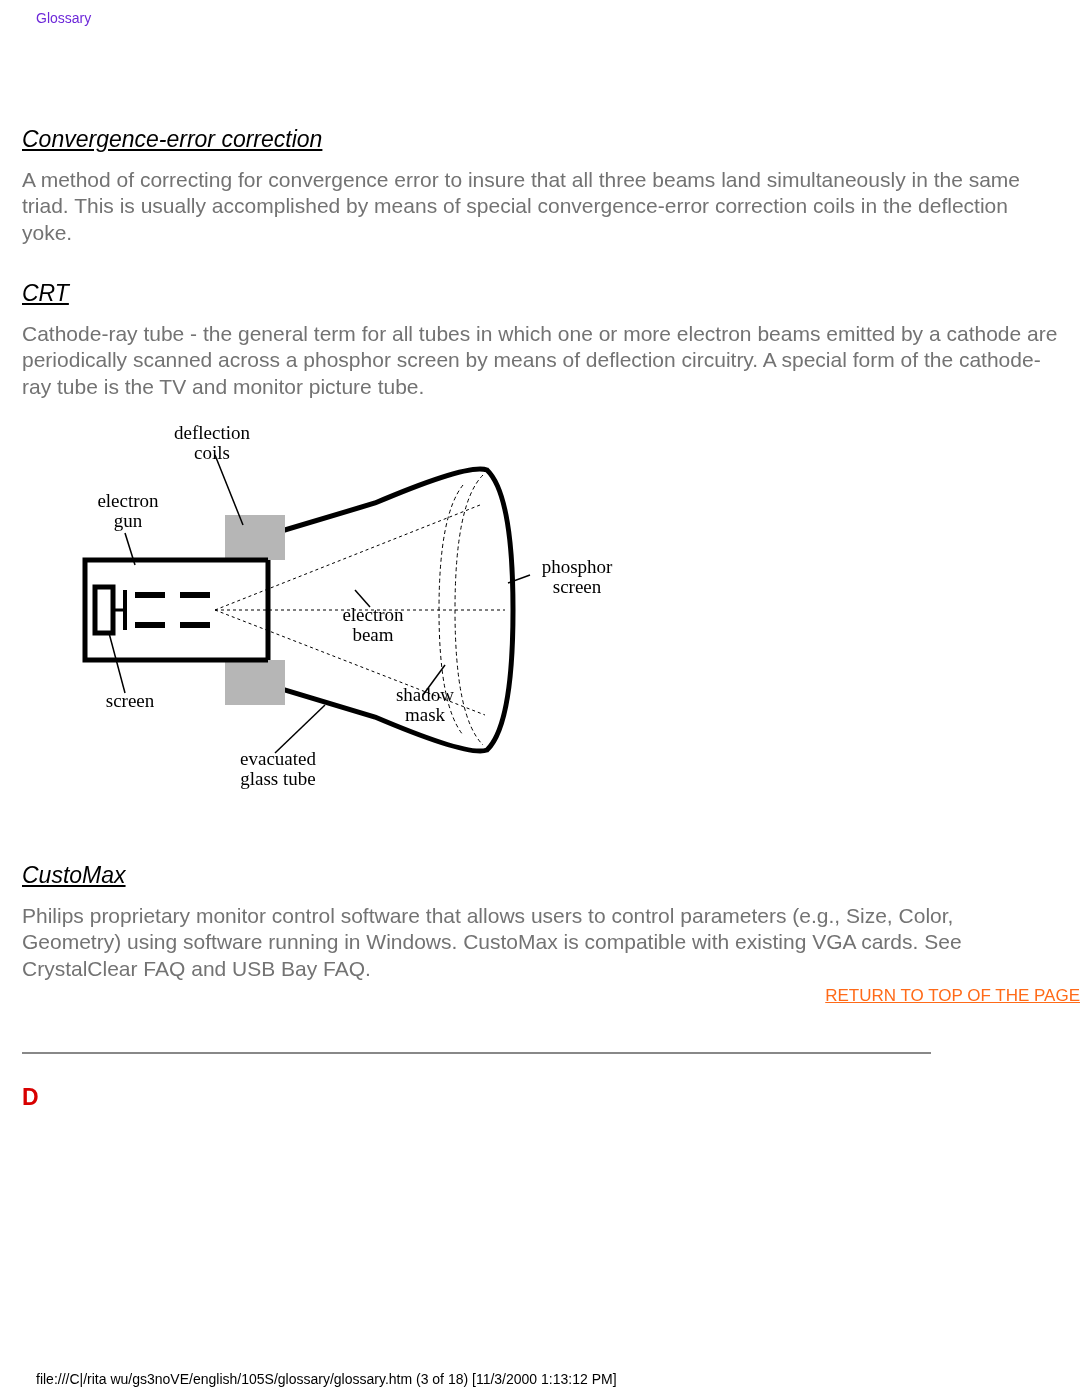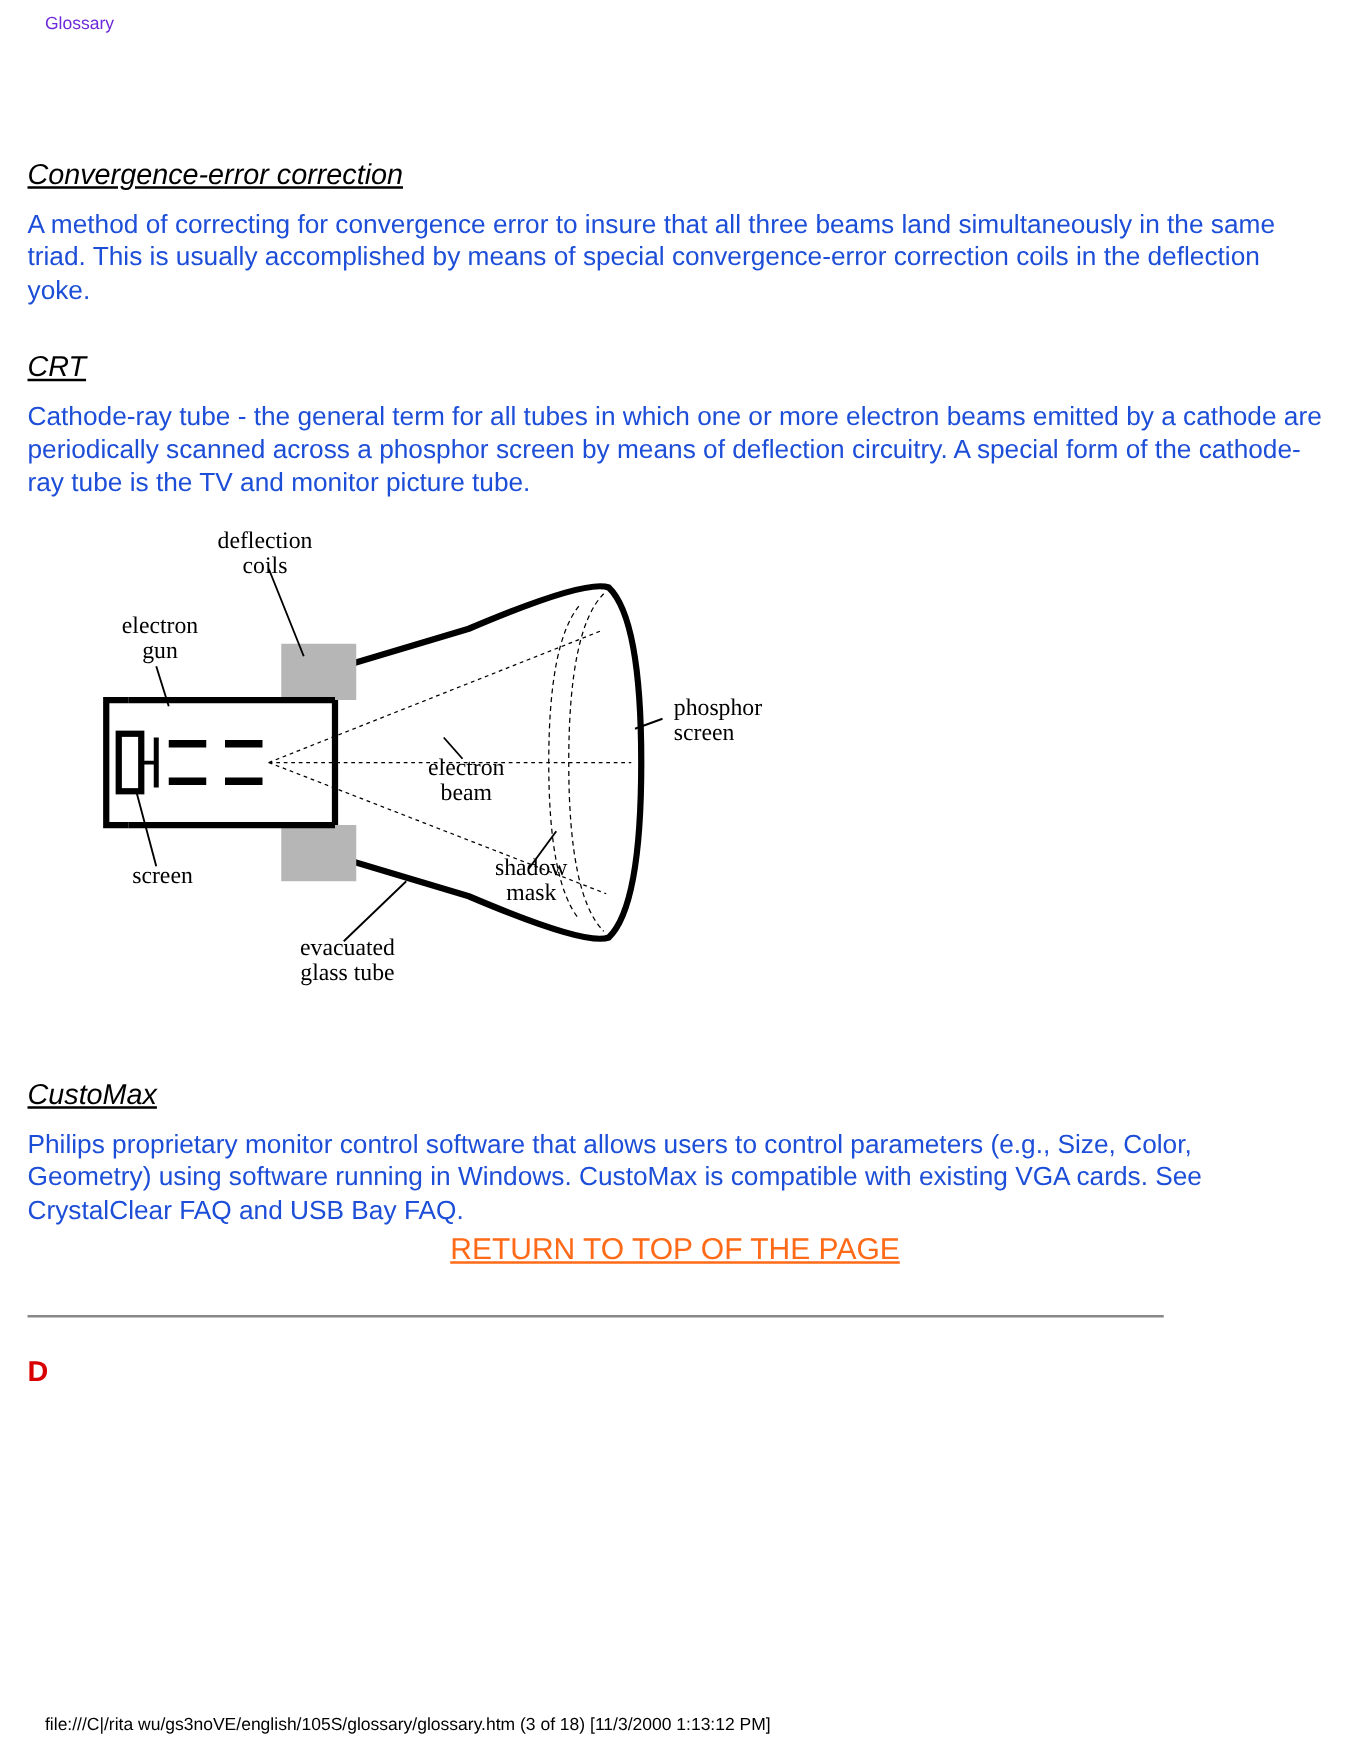--- a/index.html
+++ b/index.html
@@ -35,21 +35,21 @@
     font-size: 23px;
     font-style: italic;
     color: #000;
     margin: 0;
     font-weight: normal;
     text-decoration: underline;
   }
   .body-text {
     font-size: 21px;
     line-height: 1.25;
-    color: #1d4ed8;
+    color: #737373;
     margin: 0;
   }
   .block1 { position: absolute; top: 126px; left: 22px; width: 1036px; }
   .block1 .body-text { margin-top: 14px; }
   .block2 { position: absolute; top: 280px; left: 22px; width: 1036px; }
   .block2 .body-text { margin-top: 14px; }
   .diagram-wrap {
     position: absolute;
     top: 415px;
     left: 65px;
@@ -65,22 +65,22 @@
     text-align: center;
     line-height: 1.05;
   }
   .block3 { position: absolute; top: 862px; left: 22px; width: 1036px; }
   .block3 .body-text { margin-top: 14px; }
   .return-link {
     position: absolute;
     top: 986px;
     left: 0;
     width: 1080px;
-    text-align: center;
-    font-size: 24px;
+    text-align: right;
+    font-size: 17px;
   }
   .return-link a {
     color: #ff6a18;
     text-decoration: underline;
   }
   .hr {
     position: absolute;
     top: 1052px;
     left: 22px;
     width: 909px;
@@ -180,21 +180,21 @@
     </svg>
 
     <div class="dlabel" style="top:8px; left:92px; width:110px;">
       <span>deflection</span><br>
       <span>coils</span>
     </div>
     <div class="dlabel" style="top:76px; left:18px; width:90px;">
       <span>electron</span><br>
       <span>gun</span>
     </div>
-    <div class="dlabel" style="top:142px; left:462px; width:100px; text-align:left;margin-left:12px;">
+    <div class="dlabel" style="top:142px; left:462px; width:100px; text-align:center;">
       <span>phosphor</span><br>
       <span>screen</span>
     </div>
     <div class="dlabel" style="top:190px; left:258px; width:100px;">
       <span>electron</span><br>
       <span>beam</span>
     </div>
     <div class="dlabel" style="top:276px; left:20px; width:90px;">screen</div>
     <div class="dlabel" style="top:270px; left:310px; width:100px;">
       <span>shadow</span><br>

